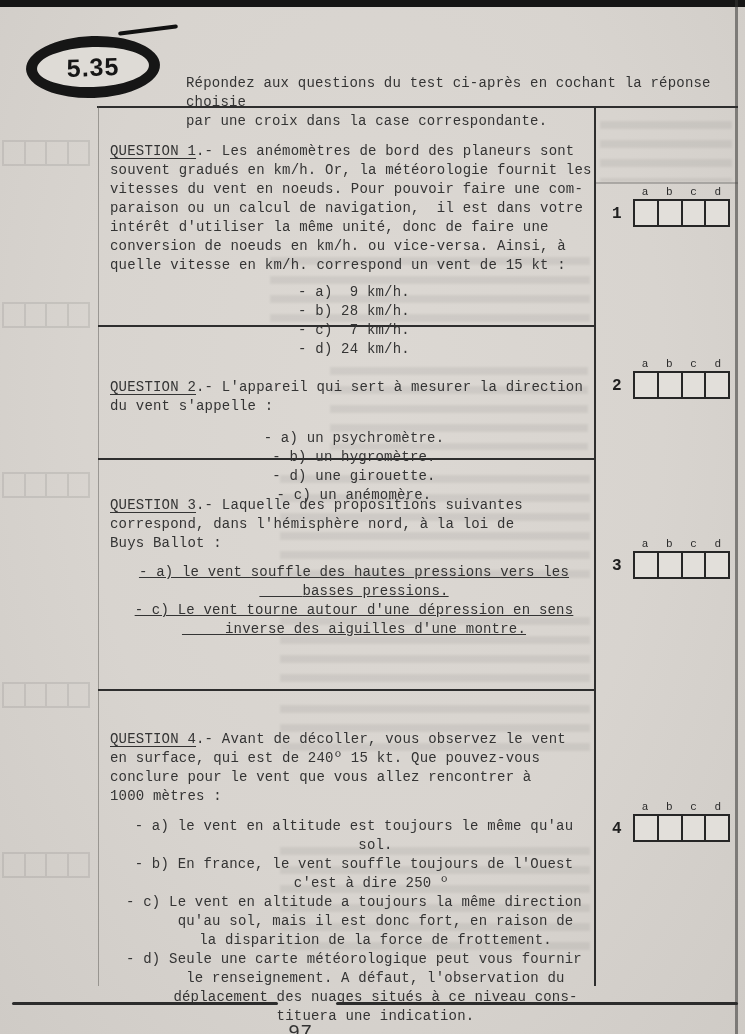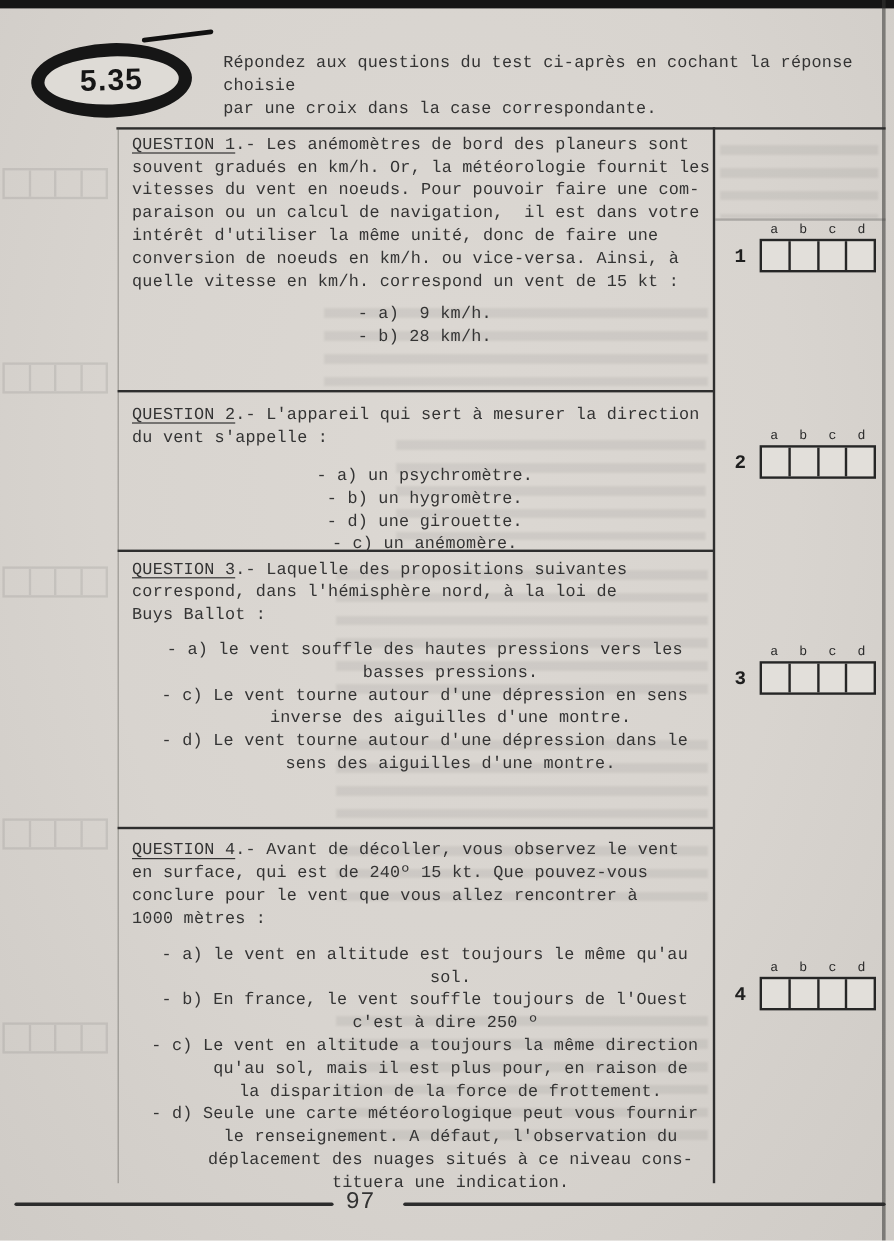--- a/index.html
+++ b/index.html
@@ -33,21 +33,21 @@
   .h-top  { left:97px;  top:106px; width:641px; height:2px; }
   .v-div  { left:594px; top:106px; width:2px;  height:880px; }
   .v-left { left:98px;  top:106px; width:1px;  height:880px; background:rgba(80,78,74,.45); }
   .h-sep1 { left:98px;  top:325px; width:497px; height:2px; }
   .h-sep2 { left:98px;  top:458px; width:497px; height:2px; }
   .h-sep3 { left:98px;  top:689px; width:497px; height:2px; }
   .ghost-line { left:596px; top:182px; width:142px; height:2px; background:#444; opacity:.3; }
 
   
   .q-col { position:absolute; left:110px; width:488px; }
-  .qtext { font-size:14px; line-height:19px; letter-spacing:.2px; }
+  .qtext { font-size:14px; line-height:19px; letter-spacing:.2px;margin-top:30px; }
   .q-body { white-space:pre-wrap; }
   .q-label { text-decoration:underline; text-underline-offset:3px; }
   .opt { white-space:pre-wrap;text-align:center; }
 
   
   .ans-group { position:absolute; left:610px; width:130px; }
   .ans-num { position:absolute; left:2px; top:19px; font-size:16px; font-weight:bold; color:#1f1f1f; }
   .ans-letters { display:flex; width:97px; margin-left:23px; font-size:11px; color:#2a2a2a; }
   .ans-letters span { flex:1; text-align:center; }
   .ans-boxes { display:flex; width:97px; height:28px; margin-left:23px; margin-top:1px;
@@ -134,60 +134,60 @@
     <div class="q-body"><span class="q-label">QUESTION 1</span><span>.- Les anémomètres de bord des planeurs sont
 souvent gradués en km/h. Or, la météorologie fournit les
 vitesses du vent en noeuds. Pour pouvoir faire une com-
 paraison ou un calcul de navigation,  il est dans votre
 intérêt d'utiliser la même unité, donc de faire une
 conversion de noeuds en km/h. ou vice-versa. Ainsi, à
 quelle vitesse en km/h. correspond un vent de 15 kt :</span></div>
     <div style="margin-top:8px;">
       <div class="opt">- a)  9 km/h.</div>
       <div class="opt">- b) 28 km/h.</div>
-    </div>
-  </div>
-
-  <div class="q-col qtext" style="top:337px;">
+      <div class="opt">- c)  7 km/h.</div>
+      <div class="opt">- d) 24 km/h.</div>
+    </div>
+  </div>
+
+  <div class="q-col qtext" style="top:348px;">
     <div class="q-body"><span class="q-label">QUESTION 2</span><span>.- L'appareil qui sert à mesurer la direction
 du vent s'appelle :</span></div>
     <div style="margin-top:13px;">
       <div class="opt">- a) un psychromètre.</div>
       <div class="opt">- b) un hygromètre.</div>
       <div class="opt">- d) une girouette.</div>
       <div class="opt">- c) un anémomère.</div>
     </div>
   </div>
 
   <div class="q-col qtext" style="top:466px;">
     <div class="q-body"><span class="q-label">QUESTION 3</span><span>.- Laquelle des propositions suivantes
 correspond, dans l'hémisphère nord, à la loi de
 Buys Ballot :</span></div>
-    <div style="margin-top:10px;">
+    <div style="margin-top:10px;text-decoration:underline;">
       <div class="opt">- a) le vent souffle des hautes pressions vers les
      basses pressions.</div>
       <div class="opt">- c) Le vent tourne autour d'une dépression en sens
      inverse des aiguilles d'une montre.</div>
-      <div class="opt">- d) Le vent tourne autour d'une dépression dans le
-     sens des aiguilles d'une montre.</div>
     </div>
   </div>
 
   <div class="q-col qtext" style="top:700px;">
     <div class="q-body"><span class="q-label">QUESTION 4</span><span>.- Avant de décoller, vous observez le vent
 en surface, qui est de 240º 15 kt. Que pouvez-vous
 conclure pour le vent que vous allez rencontrer à
 1000 mètres :</span></div>
     <div style="margin-top:11px;">
       <div class="opt">- a) le vent en altitude est toujours le même qu'au
      sol.</div>
       <div class="opt">- b) En france, le vent souffle toujours de l'Ouest
     c'est à dire 250 º</div>
       <div class="opt">- c) Le vent en altitude a toujours la même direction
-     qu'au sol, mais il est plus pour, en raison de
+     qu'au sol, mais il est donc fort, en raison de
      la disparition de la force de frottement.</div>
       <div class="opt">- d) Seule une carte météorologique peut vous fournir
      le renseignement. A défaut, l'observation du
      déplacement des nuages situés à ce niveau cons-
      tituera une indication.</div>
     </div>
   </div>
 
   <div class="ans-group" style="top:186px;">
     <span class="ans-num">1</span>

